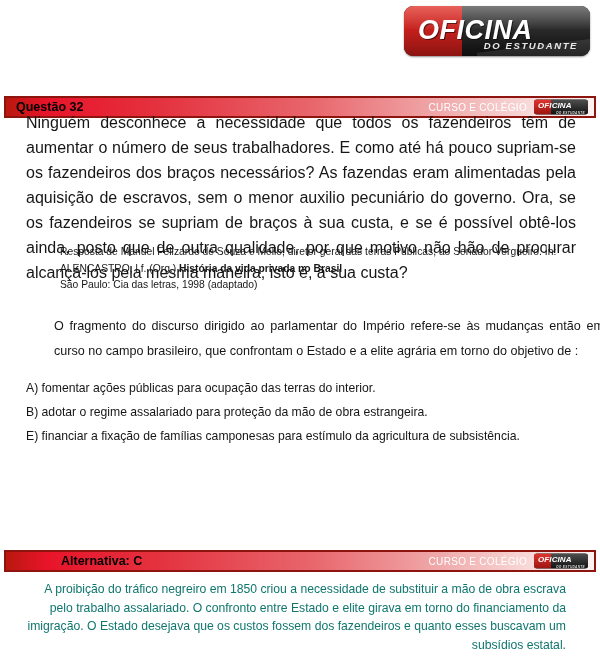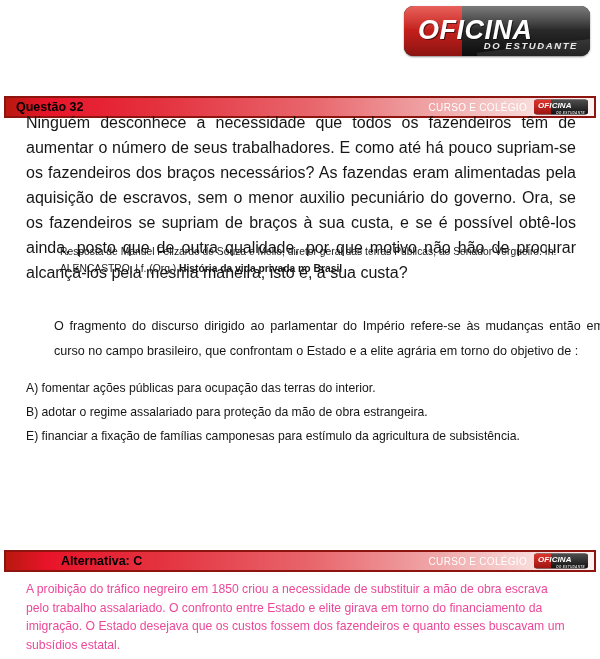--- a/index.html
+++ b/index.html
@@ -220,22 +220,22 @@
     white-space: nowrap;
   }
 
   .explanation {
     position: absolute;
     left: 26px;
     top: 580px;
     width: 540px;
     font-size: 12.2px;
     line-height: 18.5px;
-    text-align: left;
-    color: #ec4899;
+    text-align: right;
+    color: #0f766e;
   }
 </style>
 </head>
 <body>
 
 <div class="logo-area">
   <div class="logo">
     <div class="logo-red"></div>
     <div class="logo-dark"></div>
     <div class="logo-sheen"></div>
@@ -256,20 +256,21 @@
       <span class="mini-sub">DO ESTUDANTE</span>
     </span>
   </span>
 </div>
 
 <div class="passage">Ninguém desconhece a necessidade que todos os fazendeiros têm de aumentar o número de seus trabalhadores. E como até há pouco supriam-se os fazendeiros dos braços necessários? As fazendas eram alimentadas pela aquisição de escravos, sem o menor auxilio pecuniário do governo. Ora, se os fazendeiros se supriam  de braços à sua custa, e se é possível obtê-los ainda, posto que de outra qualidade, por que motivo não hão de procurar alcançá-los pela mesma maneira, isto é, à sua custa?</div>
 
 <div class="citation">
   <div>Resposta de Manuel  Felizardo de Souza e Mello, diretor geral  das terras Públicas, ao Senador Vergueiro. In:</div>
   <div><span>ALENCASTRO, l.f. (Org.) </span><b>História da vida privada no Brasil</b></div>
+  <div>São Paulo: Cia das letras, 1998 (adaptado)</div>
 </div>
 
 <div class="stem">O fragmento do discurso dirigido ao parlamentar do Império refere-se às mudanças então em curso  no campo brasileiro, que confrontam o Estado e a elite agrária em torno do objetivo de :</div>
 
 <div class="options">
   <div class="option">A) fomentar ações públicas para ocupação das terras do interior.</div>
   <div class="option">B) adotar o regime assalariado para proteção da mão de obra estrangeira.</div>
   <div class="option">E) financiar a fixação de famílias camponesas para estímulo da agricultura de subsistência.</div>
 </div>
 

